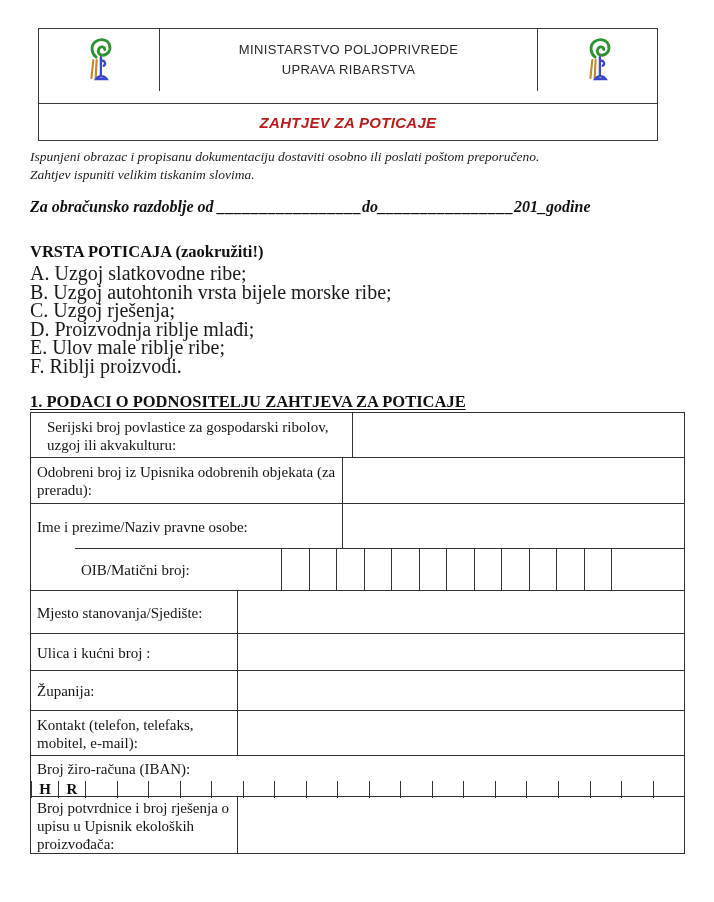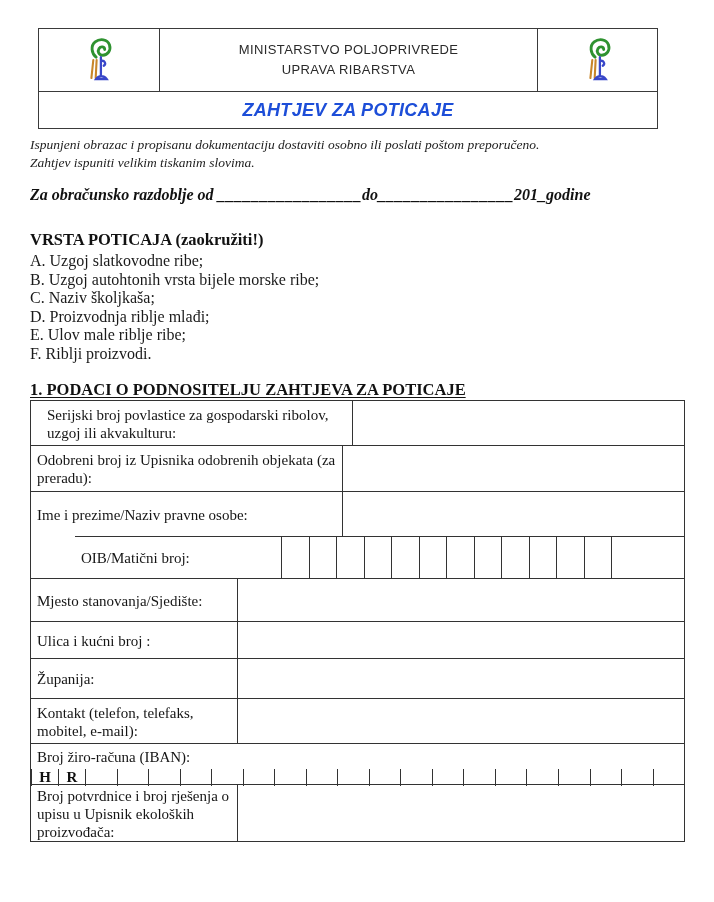--- a/index.html
+++ b/index.html
@@ -22,30 +22,30 @@
   .header-logo-cell { width: 120px; display: flex; align-items: center; justify-content: center; }
   .header-logo-cell.right { border-left: 1.5px solid #3a3a3a; }
   .header-center-cell {
     flex: 1; border-left: 1.5px solid #3a3a3a;
     display: flex; flex-direction: column; align-items: center; justify-content: center;
     font-size: 13px; letter-spacing: 0.4px; line-height: 1.55; color: #2a2a2a;
   }
   .header-title-row {
     border-top: 1.5px solid #3a3a3a; height: 37px;
     display: flex; align-items: center; justify-content: center;
-    font-size: 18px; font-weight: bold; font-style: italic; letter-spacing: 0.3px; color: #1d4ed8;
+    font-size: 15px; font-weight: bold; font-style: italic; letter-spacing: 0.3px; color: #b91c1c; margin-top: 12px;
   }
 
   
   .instructions { margin-top: 7px; font-style: italic; font-size: 13.5px; line-height: 18px; color: #222; }
   .period-line { margin-top: 14px; font-size: 16px; font-weight: bold; font-style: italic; color: #111; }
   .period-line .blank { letter-spacing: 0.5px; }
 
   .vrsta-heading { margin-top: 26px; font-size: 16.5px; font-weight: bold; color: #111; }
-  .vrsta-options { margin-top: 2px; font-size: 16px; line-height: 18.5px; color: #1a1a1a; }
+  .vrsta-options { margin-top: 2px; font-size: 20px; line-height: 18.5px; color: #1a1a1a; }
 
   .section-title {
     margin-top: 17px; font-size: 16.5px; font-weight: bold; color: #111;
     text-decoration: underline; text-underline-offset: 2px;
   }
 
   
   .ftable { border: 1.5px solid #333; width: 655px; }
   .frow { display: flex; align-items: stretch; border-top: 1.5px solid #333; }
   .frow:first-child { border-top: none; }
@@ -107,21 +107,21 @@
   </div>
 
   <div class="period-line">
     <span>Za obračunsko razdoblje od </span><span class="blank">_________________</span><span>do</span><span class="blank">________________</span><span>201_godine</span>
   </div>
 
   <div class="vrsta-heading">VRSTA POTICAJA (zaokružiti!)</div>
   <div class="vrsta-options">
     <div>A. Uzgoj slatkovodne ribe;</div>
     <div>B. Uzgoj autohtonih vrsta bijele morske ribe;</div>
-    <div>C. Naziv školjkaša;</div>
+    <div>C. Uzgoj rješenja;</div>
     <div>D. Proizvodnja riblje mlađi;</div>
     <div>E. Ulov male riblje ribe;</div>
     <div>F. Riblji proizvodi.</div>
   </div>
 
   <div class="section-title">1. PODACI O PODNOSITELJU ZAHTJEVA ZA POTICAJE</div>
 
   <div class="ftable">
 
     <div class="frow h44">

